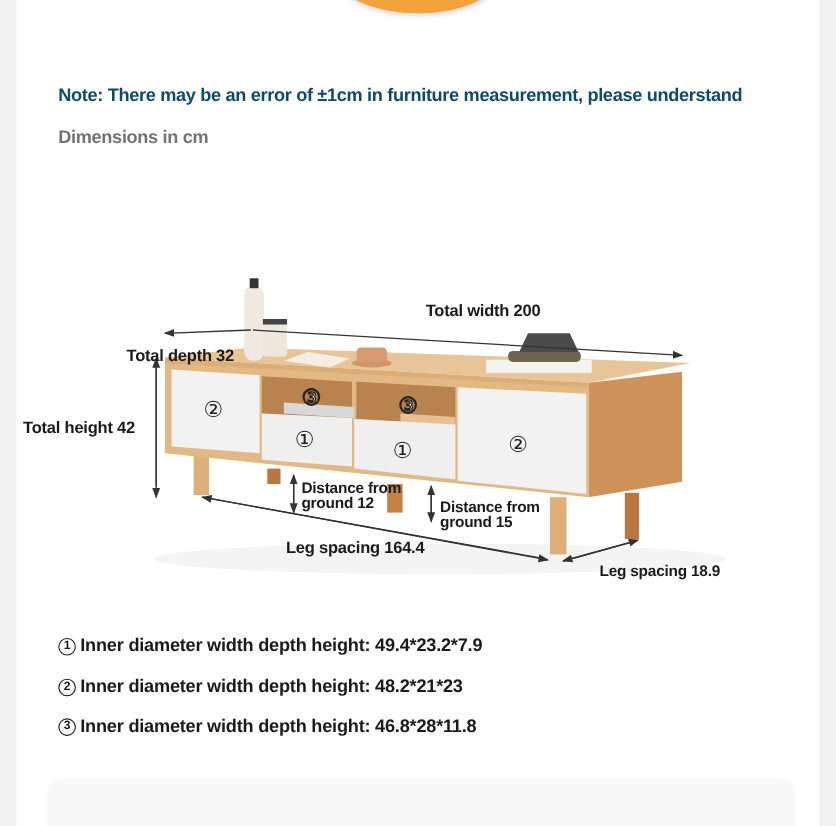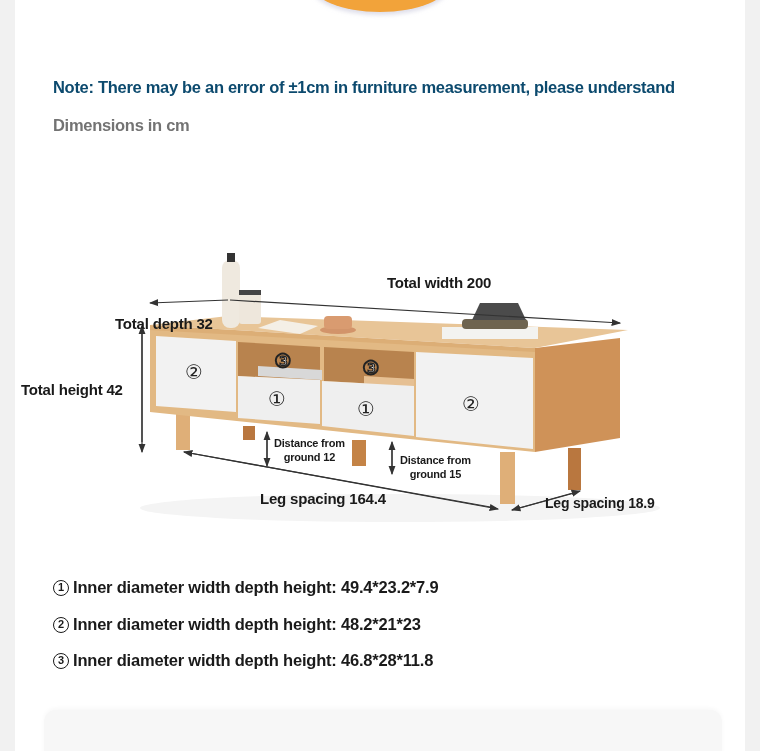--- a/index.html
+++ b/index.html
@@ -18,21 +18,21 @@
     position: absolute; left: 53px; top: 78px; font-size: 16.5px; font-weight: bold;
     color: #0c4a6e; letter-spacing: -0.3px; white-space: nowrap;
   }
   .dims-unit {
     position: absolute; left: 53px; top: 116px; font-size: 16.5px; font-weight: bold;
     color: #737373; letter-spacing: -0.3px;
   }
   .diagram { position: absolute; left: 0; top: 230px; width: 760px; height: 320px; }
   .lbl { position: absolute; font-weight: bold; color: #1a1a1a; white-space: nowrap; }
   .lbl.big { font-size: 15px; letter-spacing: -0.2px; }
-  .lbl.small { font-size: 11px; text-align: center; line-height: 14px; letter-spacing: -0.2px; }
+  .lbl.small { font-size: 14px; line-height: 14px; letter-spacing: -0.2px; }
   .spec {
     position: absolute; left: 53px; font-size: 16.5px; font-weight: bold; color: #1a1a1a;
     white-space: nowrap; letter-spacing: -0.2px; display: flex; align-items: center;
   }
   .spec .num {
     display: inline-flex; width: 16px; height: 16px; border: 1.7px solid #1a1a1a; border-radius: 50%;
     font-size: 11px; align-items: center; justify-content: center; margin-right: 4px; line-height: 1;
   }
   .bottom-panel {
     position: absolute; left: 44px; top: 710px; width: 678px; height: 60px;
@@ -124,21 +124,21 @@
   <div class="lbl big" style="left:21px;top:151px;">Total height 42</div>
   <div class="lbl small" style="left:274px;top:206px;">
     <div>Distance from</div>
     <div>ground 12</div>
   </div>
   <div class="lbl small" style="left:400px;top:223px;">
     <div>Distance from</div>
     <div>ground 15</div>
   </div>
   <div class="lbl big" style="left:260px;top:260px;">Leg spacing 164.4</div>
-  <div class="lbl big" style="left:545px;top:265px;font-size:14px;text-align:right;">Leg spacing 18.9</div>
+  <div class="lbl big" style="left:545px;top:281px;font-size:14px;text-align:right;">Leg spacing 18.9</div>
 </div>
 
 <div class="spec" style="top:578px;">
   <span class="num">1</span>
   <span>Inner diameter width depth height: 49.4*23.2*7.9</span>
 </div>
 <div class="spec" style="top:615px;">
   <span class="num">2</span>
   <span>Inner diameter width depth height: 48.2*21*23</span>
 </div>

